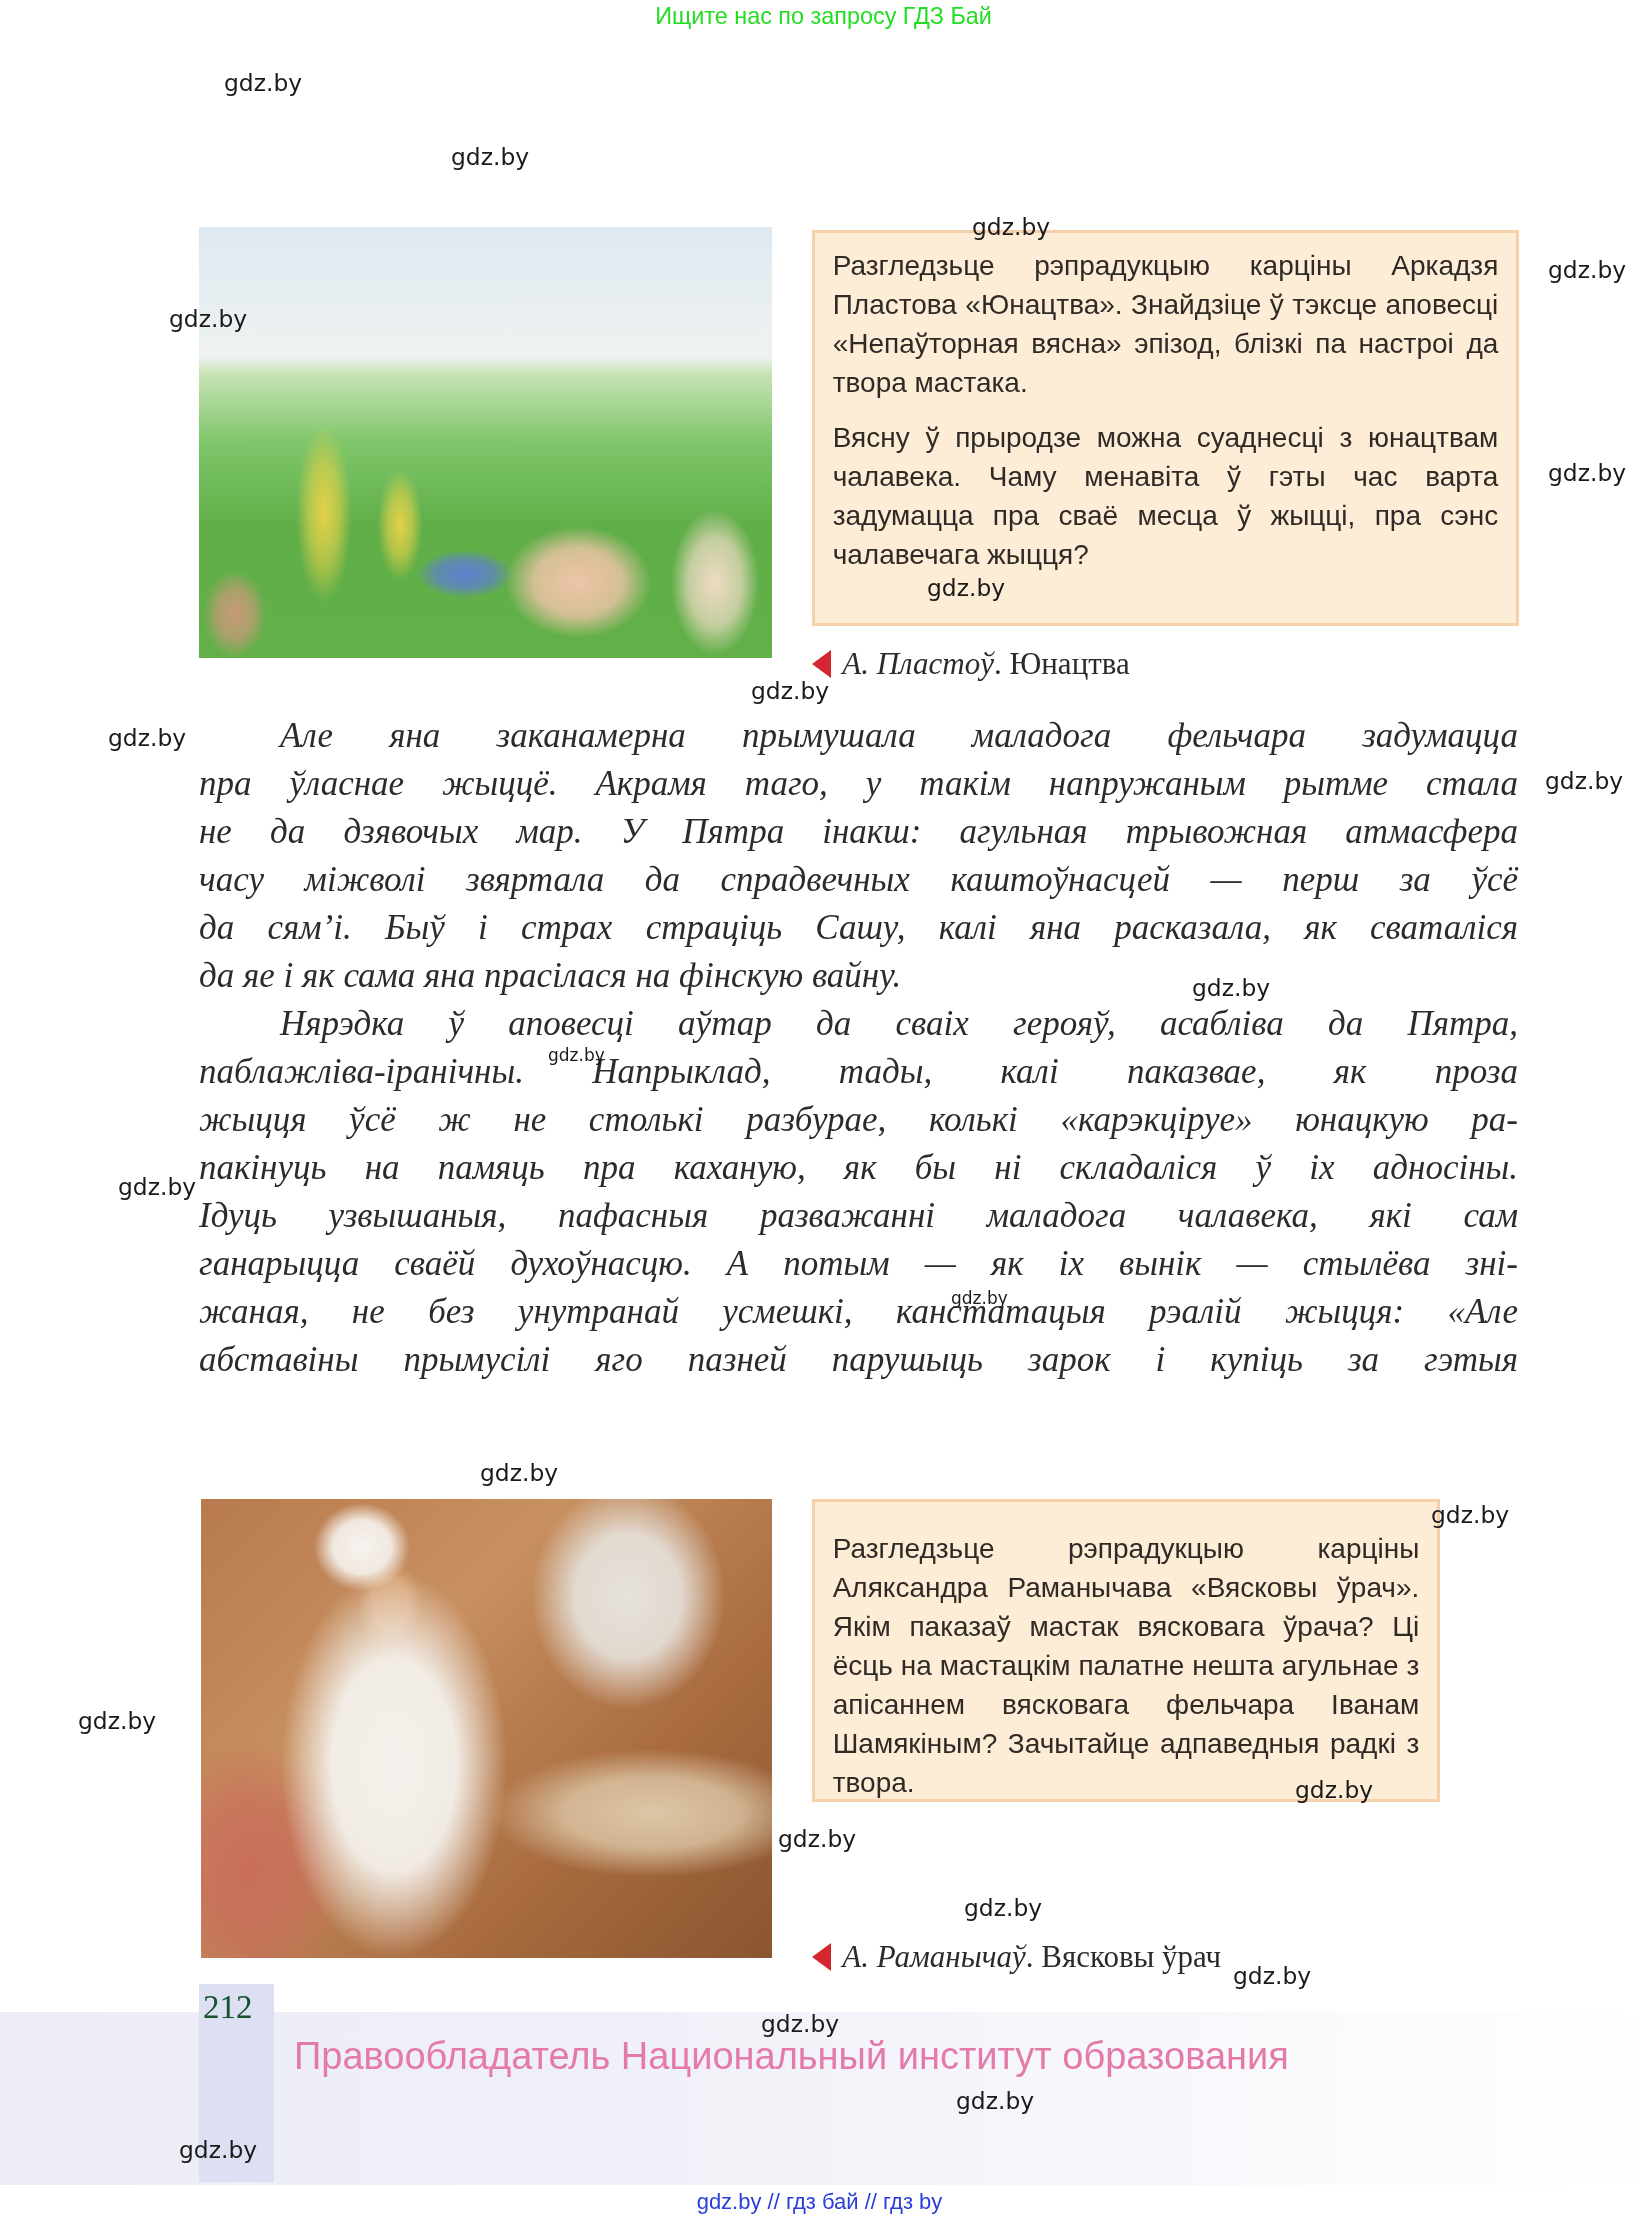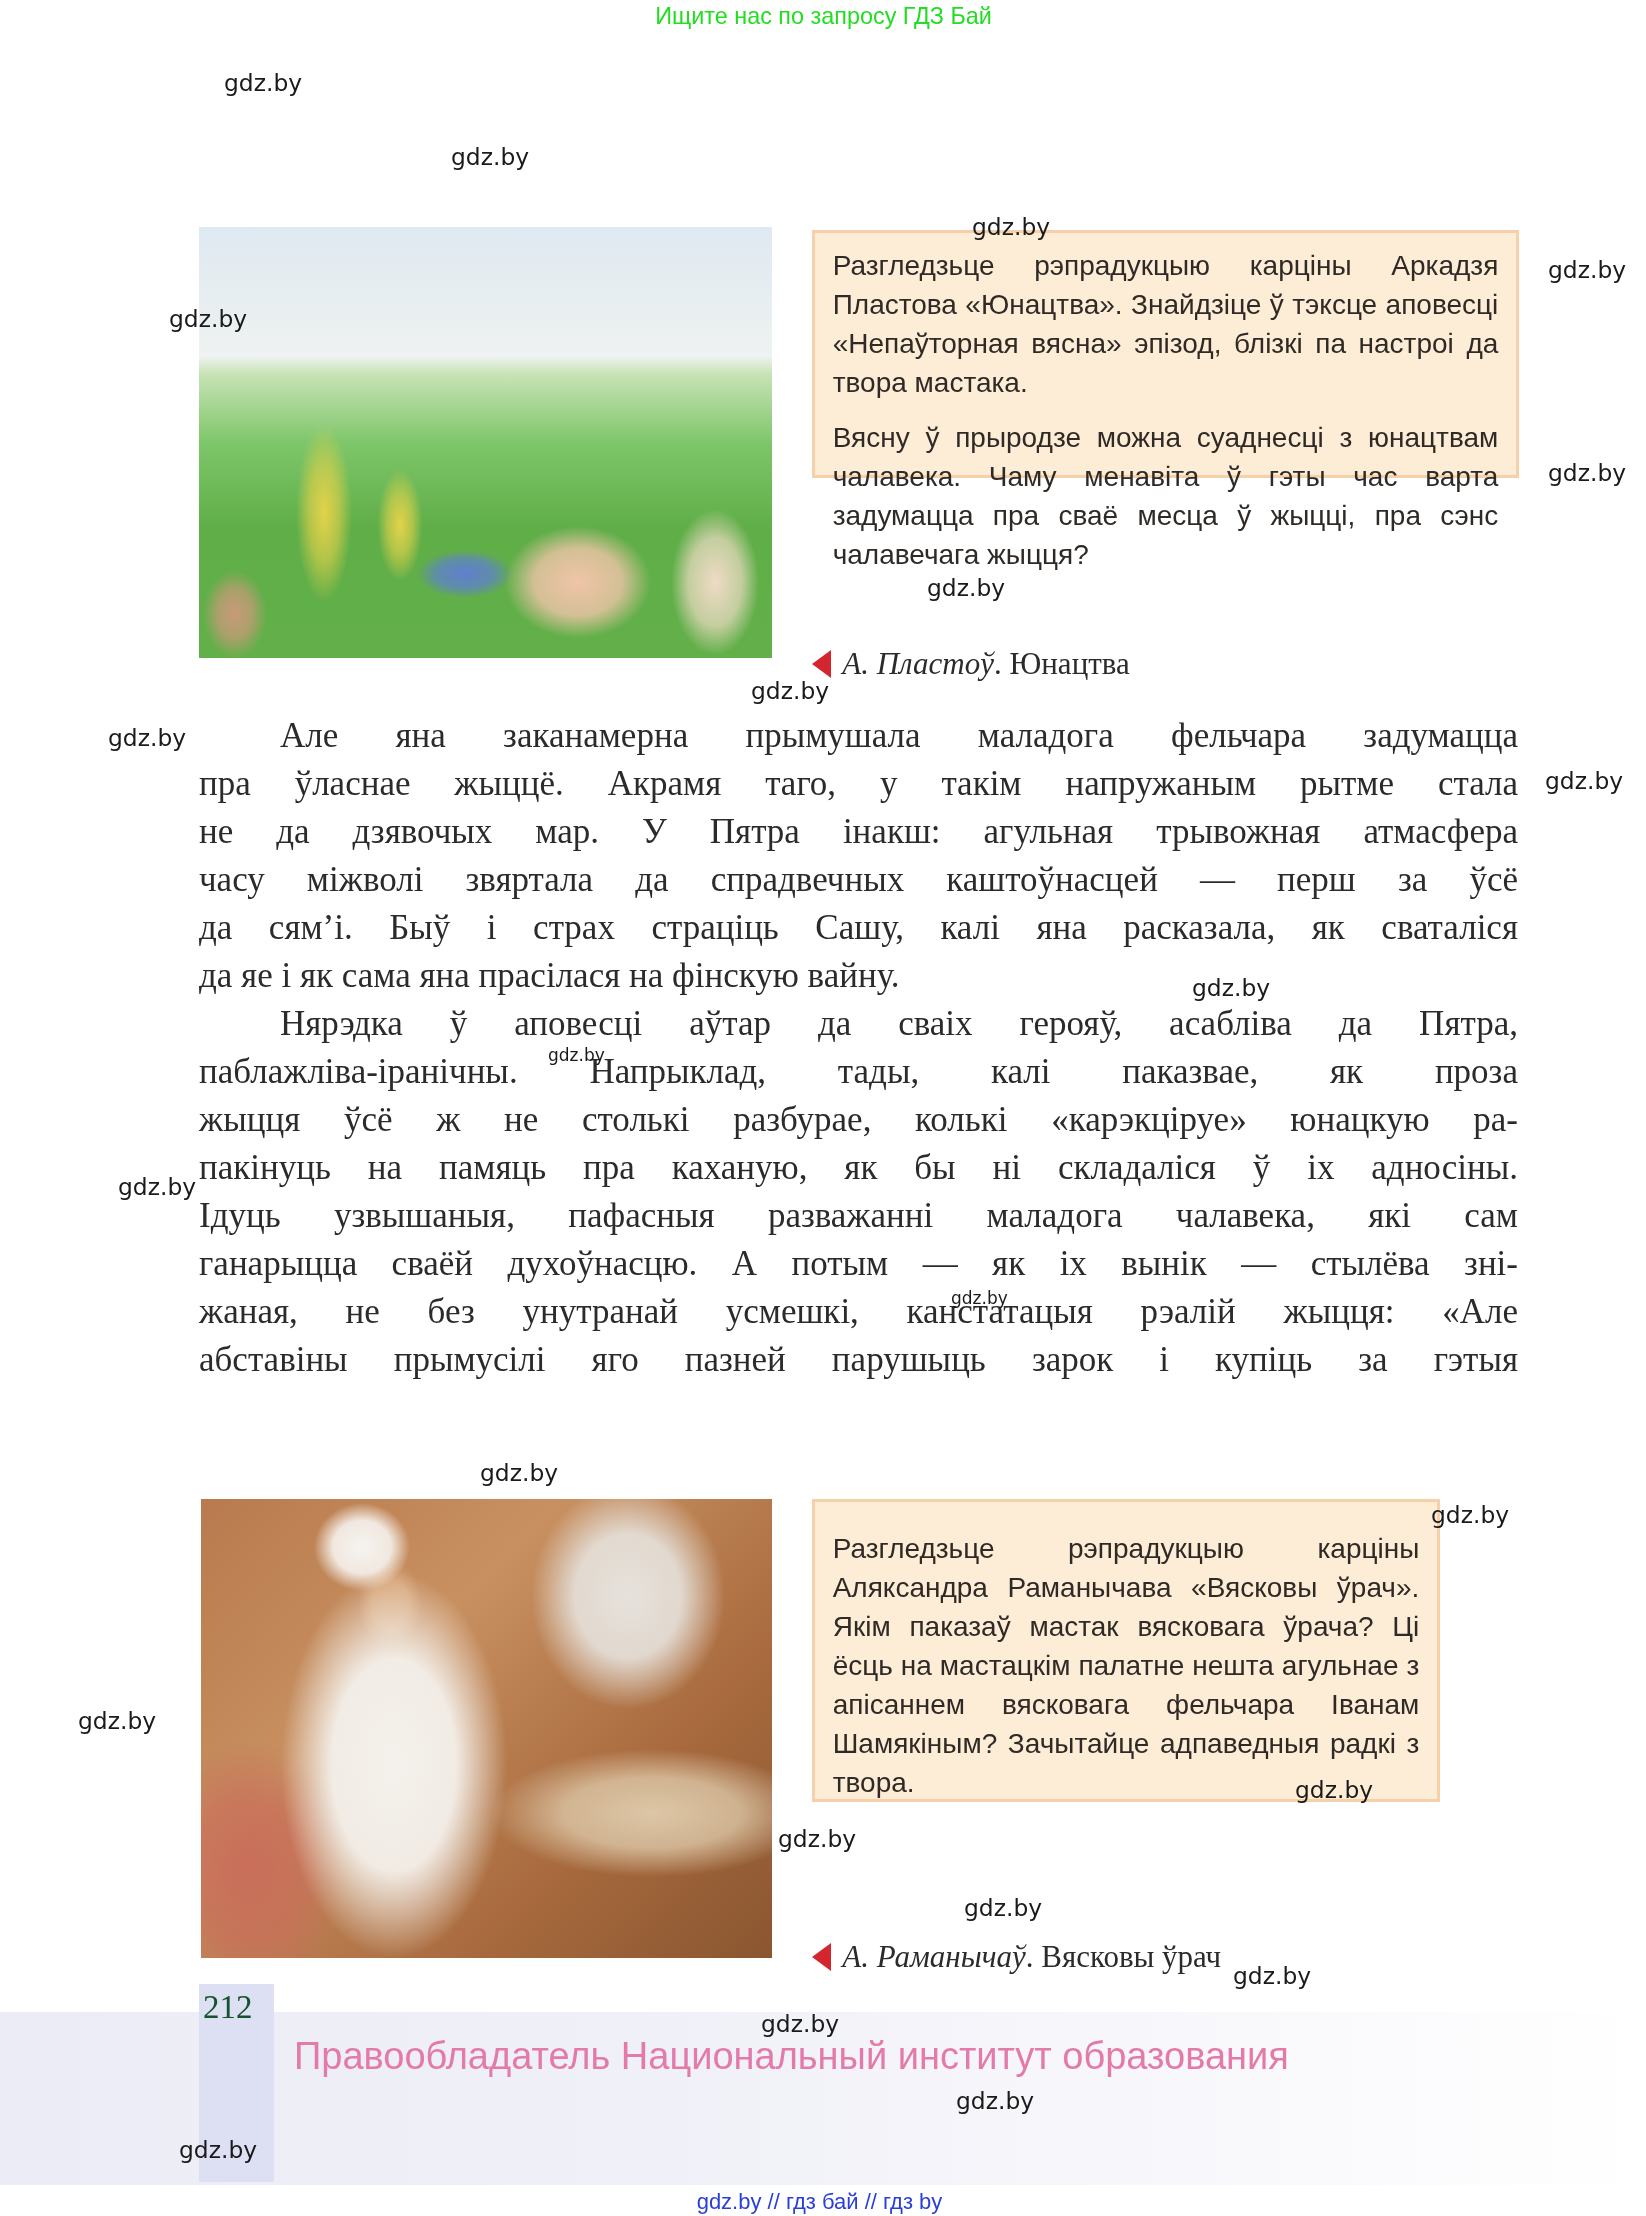--- a/index.html
+++ b/index.html
@@ -23,28 +23,28 @@
           radial-gradient(ellipse 113px 193px at 193px 266px, #f4f1ec 0%, rgba(244,241,236,0.95) 55%, rgba(0,0,0,0) 100%),
           radial-gradient(ellipse 48px 44px at 161px 48px, #f6f3ef 0%, rgba(246,243,239,0.9) 60%, rgba(0,0,0,0) 100%),
           radial-gradient(ellipse 32px 44px at 189px 105px, #d9a77a 0%, rgba(217,167,122,0.9) 55%, rgba(0,0,0,0) 100%),
           radial-gradient(ellipse 97px 113px at 427px 97px, #e6e2dc 0%, rgba(230,226,220,0.9) 55%, rgba(0,0,0,0) 100%),
           radial-gradient(ellipse 161px 64px at 451px 314px, #dcc6a6 0%, rgba(220,198,166,0.8) 55%, rgba(0,0,0,0) 100%),
           radial-gradient(ellipse 97px 129px at 48px 371px, #c96e5a 0%, rgba(201,110,90,0.7) 55%, rgba(0,0,0,0) 100%),
           linear-gradient(135deg, #b87a4e 0%, #c89060 35%, #a86a3e 70%, #8a5630 100%);
   }
   .qbox { position:absolute; background:#fdecd6; border:3.2px solid #f6d0a8; box-sizing:border-box;
           font-family:"Liberation Sans", sans-serif; font-size:28px; line-height:39px; color:#2f2a26; text-align:justify; }
-  .q1 { left:812px; top:230px; width:707px; height:248px; padding:13px 17.7px 0 17.7px; }
+  .q1 { left:812px; top:230px; width:707px; height:396px; padding:13px 17.7px 0 17.7px; }
   .q2 { left:812px; top:1499px; width:628px; height:303px; padding:27px 17.7px 0 17.7px; }
   .qbox p { margin:0; }
   .q1 p + p { margin-top:16px; }
   .caption { position:absolute; font-size:31px; color:#2b2b2b; white-space:nowrap; display:flex; align-items:center;margin-top:21px; }
   .caption .arrow { width:0; height:0; border-top:14.5px solid transparent; border-bottom:14.5px solid transparent; border-right:19.3px solid #d4262e; margin-right:11.3px; }
   .caption .author { font-style:italic; }
-  .body-text { position:absolute; left:199px; top:712px; width:1319px; font-size:35px; line-height:48px; text-align:justify; color:#2b2b2b; }
+  .body-text { position:absolute; left:199px; top:712px; width:1319px; font-size:35px; line-height:48px; text-align:justify; color:#2b2b2b;font-style:italic; }
   .body-text .line { display:block; text-align:justify; text-align-last:justify; white-space:nowrap; overflow:visible; height:48px; }
   .body-text .line.last { text-align-last:left; }
   .body-text .indent { padding-left:81px; }
   .footer-band { position:absolute; left:0; top:2012px; width:1647px; height:173px; background:linear-gradient(90deg, #ececf6 0%, #f0f0f8 40%, #ffffff 100%); }
   .page-band { position:absolute; left:199px; top:1984px; width:75px; height:198px; background:#dde0f2; }
   .page-num { position:absolute; left:203px; top:1989px; font-size:33px; color:#14532d; }
   .rights { position:absolute; left:294px; top:2035px; font-family:"Liberation Sans", sans-serif; font-size:38px; color:#e47aaa; white-space:nowrap; }
   .bottom-links { position:absolute; top:2189px; left:15px; width:1609px; text-align:center; font-family:"Liberation Sans", sans-serif; font-size:22px; color:#2a3fd8; }
 </style>
 </head>

